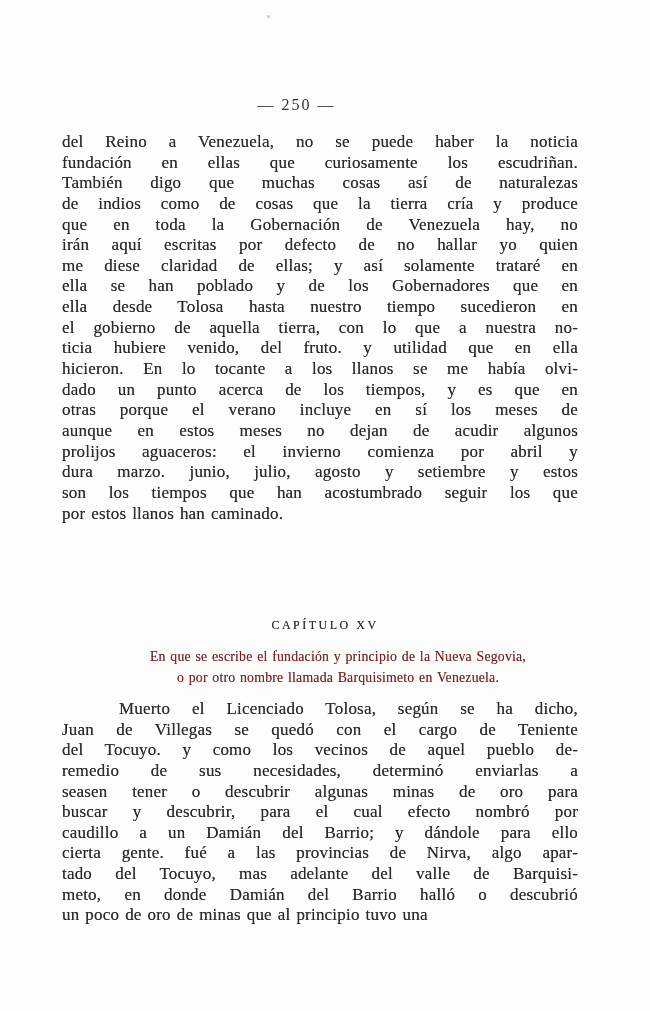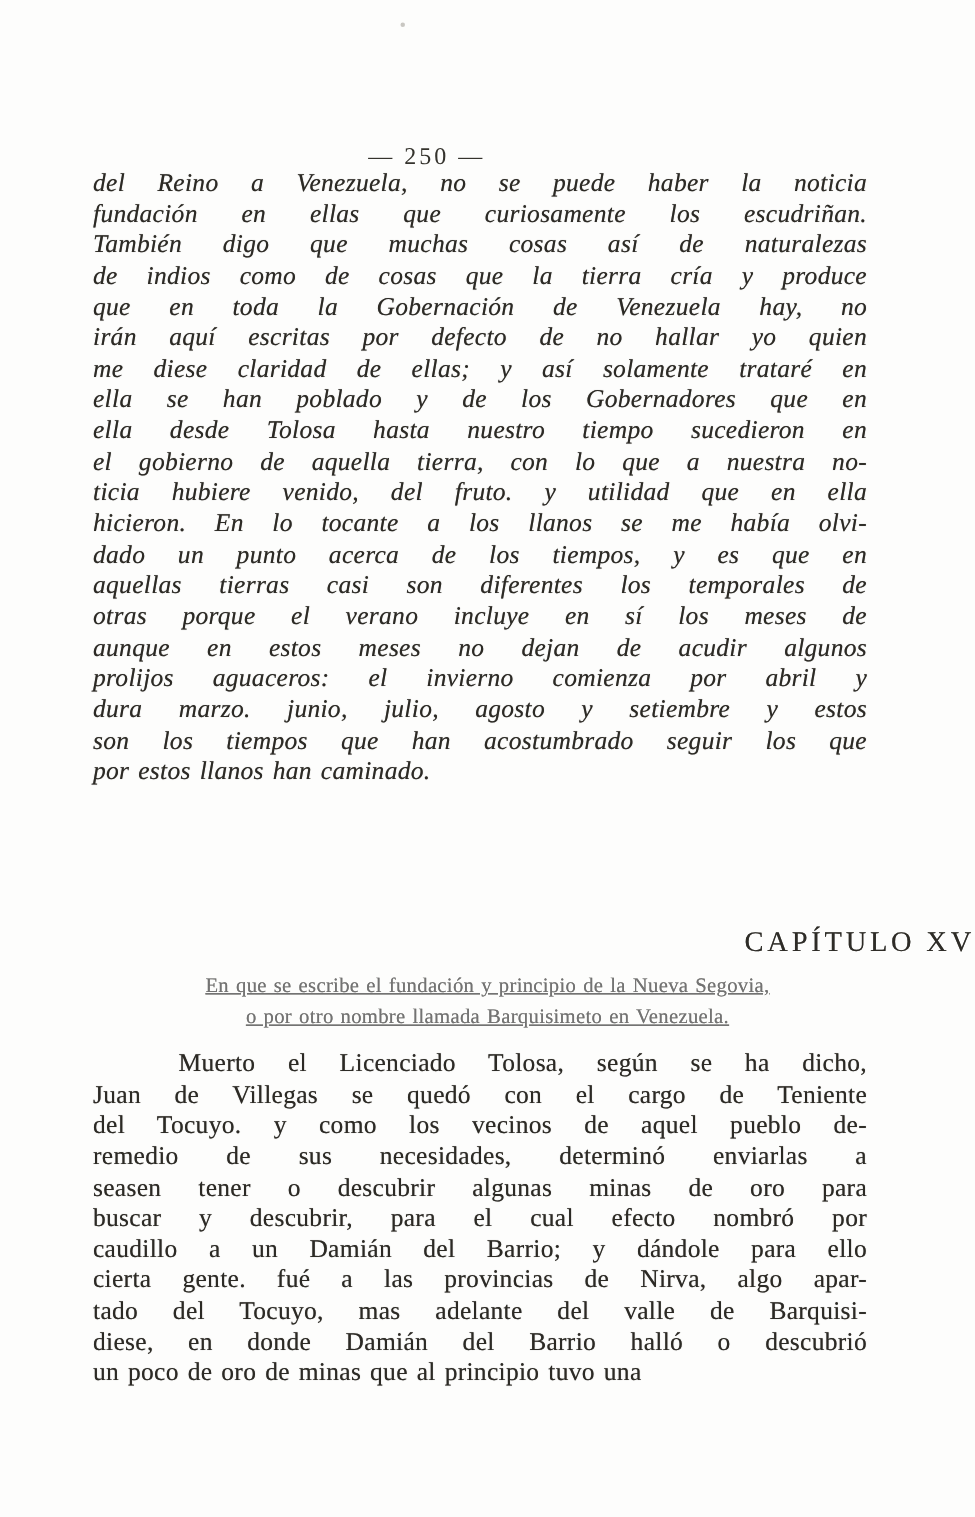--- a/index.html
+++ b/index.html
@@ -21,33 +21,33 @@
     left: 267px;
     top: 15px;
     width: 3px;
     height: 3px;
     border-radius: 50%;
     background: #c9c7c2;
   }
   .page-number {
     position: absolute;
     top: 96px;
-    left: 0;
+    left: 12px;
     width: 569px;
     text-align: center;
     font-size: 16px;
     letter-spacing: 2px;
     color: #35332d;
   }
   .body-paragraph {
     position: absolute;
     left: 62px;
     width: 516px;
   }
-  .paragraph-1 { top: 112px; font-style: italic; }
+  .paragraph-1 { top: 132px; }
   .paragraph-2 { top: 699px; }
   .text-line {
     font-size: 17px;
     line-height: 20.65px;
     height: 20.65px;
     letter-spacing: 0.2px;
     word-spacing: 1.5px;
     white-space: normal;
     text-align: justify;
     text-align-last: justify;
@@ -58,33 +58,32 @@
     text-align-last: left;
   }
   .paragraph-2 .text-line:first-child {
     text-indent: 57px;
   }
   .chapter-heading {
     position: absolute;
     top: 618px;
     left: 0;
     width: 650px;
-    text-align: right;
-    font-size: 19px;
+    text-align: center;
+    font-size: 12px;
     letter-spacing: 2.5px;
     color: #2e2c27;
     text-shadow: 0 0 0.4px rgba(44, 42, 37, 0.6);
   }
   .chapter-subtitle {
     position: absolute;
     top: 647px;
-    left: 35px;
+    left: 48px;
     width: 580px;
-    color: #737373;
-    text-decoration: underline;
+    color: #7f1d1d;
   }
   .chapter-subtitle .text-line {
     font-size: 13.8px;
     line-height: 20.5px;
     height: 20.5px;
     text-align: center;
     text-align-last: center;
     word-spacing: 1px;
     text-shadow: 0 0 0.35px rgba(58, 56, 48, 0.55);
   }
@@ -104,21 +103,20 @@
       <div class="text-line">de indios como de cosas que la tierra cría y produce</div>
       <div class="text-line">que en toda la Gobernación de Venezuela hay, no</div>
       <div class="text-line">irán aquí escritas por defecto de no hallar yo quien</div>
       <div class="text-line">me diese claridad de ellas; y así solamente trataré en</div>
       <div class="text-line">ella se han poblado y de los Gobernadores que en</div>
       <div class="text-line">ella desde Tolosa hasta nuestro tiempo sucedieron en</div>
       <div class="text-line">el gobierno de aquella tierra, con lo que a nuestra no-</div>
       <div class="text-line">ticia hubiere venido, del fruto. y utilidad que en ella</div>
       <div class="text-line">hicieron. En lo tocante a los llanos se me había olvi-</div>
       <div class="text-line">dado un punto acerca de los tiempos, y es que en</div>
-      <div class="text-line">aquellas tierras casi son diferentes los temporales de</div>
       <div class="text-line">otras porque el verano incluye en sí los meses de</div>
       <div class="text-line">aunque en estos meses no dejan de acudir algunos</div>
       <div class="text-line">prolijos aguaceros: el invierno comienza por abril y</div>
       <div class="text-line">dura marzo. junio, julio, agosto y setiembre y estos</div>
       <div class="text-line">son los tiempos que han acostumbrado seguir los que</div>
       <div class="text-line last-line">por estos llanos han caminado.</div>
     </div>
 
   <div class="chapter-heading">CAPÍTULO XV</div>
 
@@ -130,16 +128,16 @@
   <div class="body-paragraph paragraph-2">
       <div class="text-line">Muerto el Licenciado Tolosa, según se ha dicho,</div>
       <div class="text-line">Juan de Villegas se quedó con el cargo de Teniente</div>
       <div class="text-line">del Tocuyo. y como los vecinos de aquel pueblo de-</div>
       <div class="text-line">remedio de sus necesidades, determinó enviarlas a</div>
       <div class="text-line">seasen tener o descubrir algunas minas de oro para</div>
       <div class="text-line">buscar y descubrir, para el cual efecto nombró por</div>
       <div class="text-line">caudillo a un Damián del Barrio; y dándole para ello</div>
       <div class="text-line">cierta gente. fué a las provincias de Nirva, algo apar-</div>
       <div class="text-line">tado del Tocuyo, mas adelante del valle de Barquisi-</div>
-      <div class="text-line">diese, en donde Damián del Barrio halló o descubrió</div>
+      <div class="text-line">meto, en donde Damián del Barrio halló o descubrió</div>
       <div class="text-line last-line">un poco de oro de minas que al principio tuvo una</div>
     </div>
 </div>
 
 </body></html>

